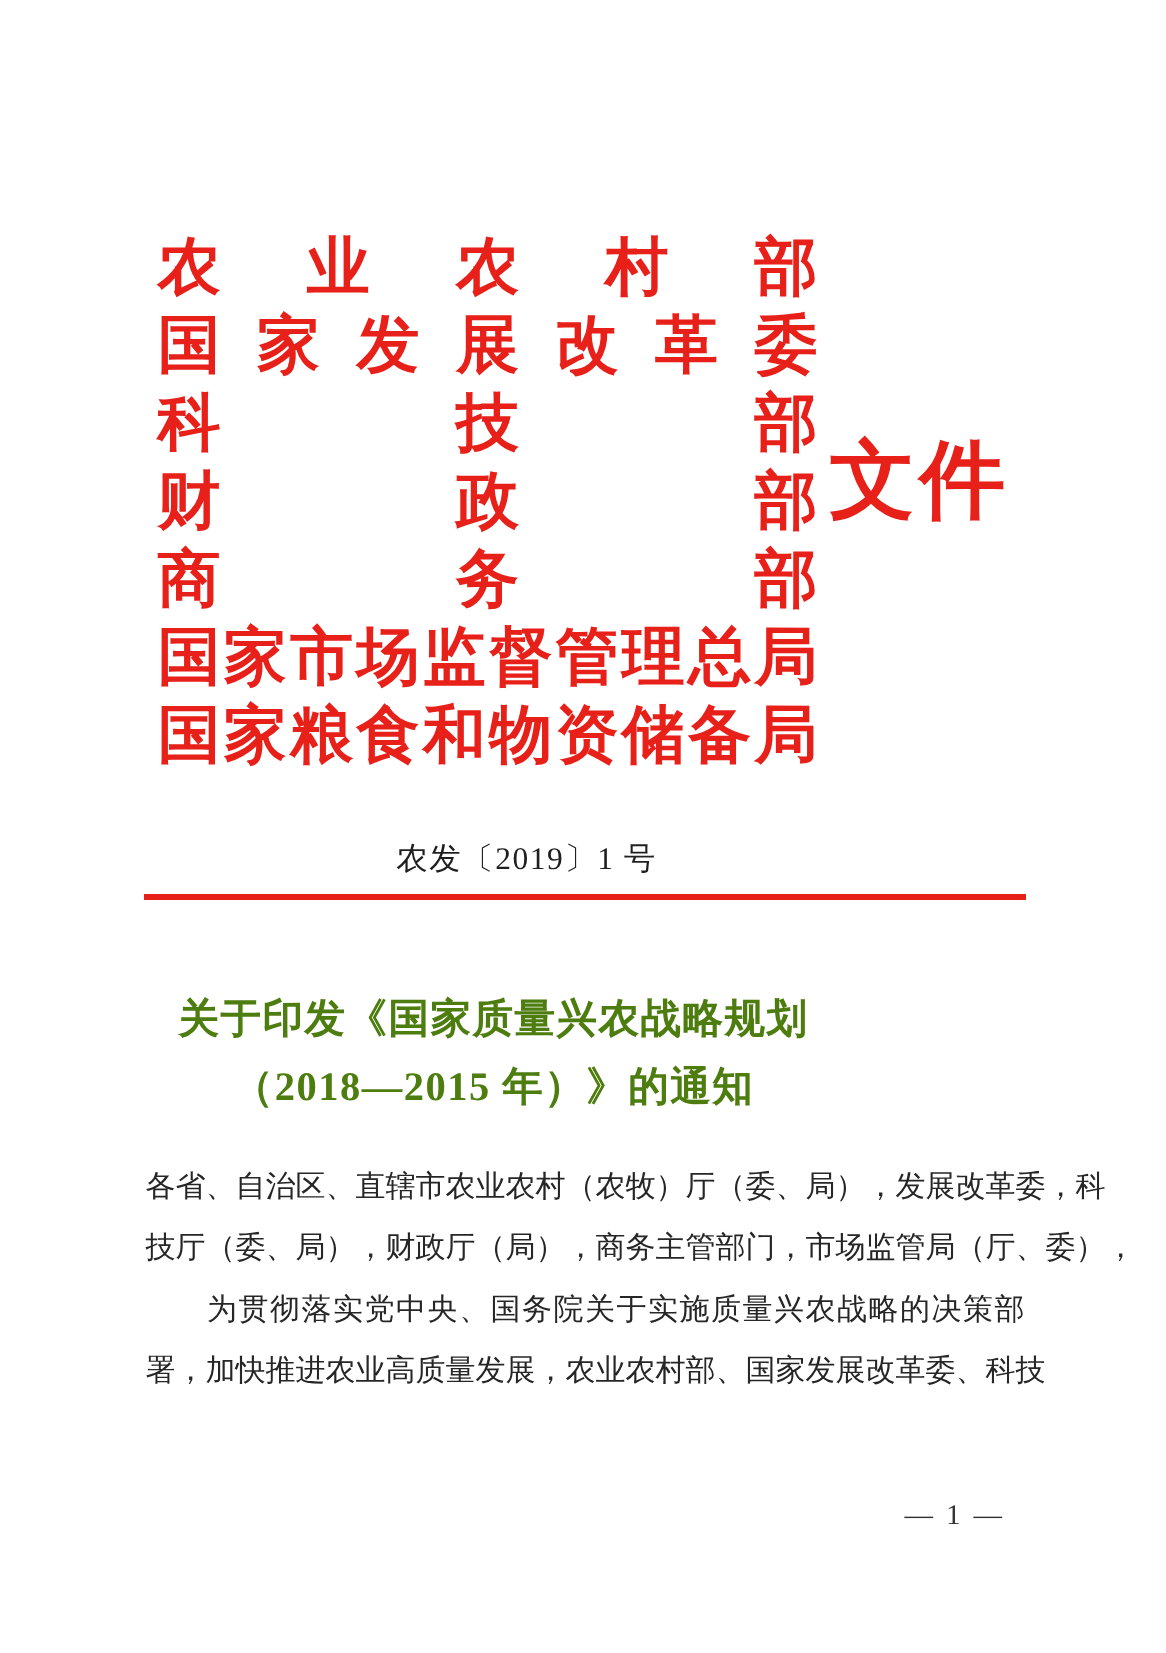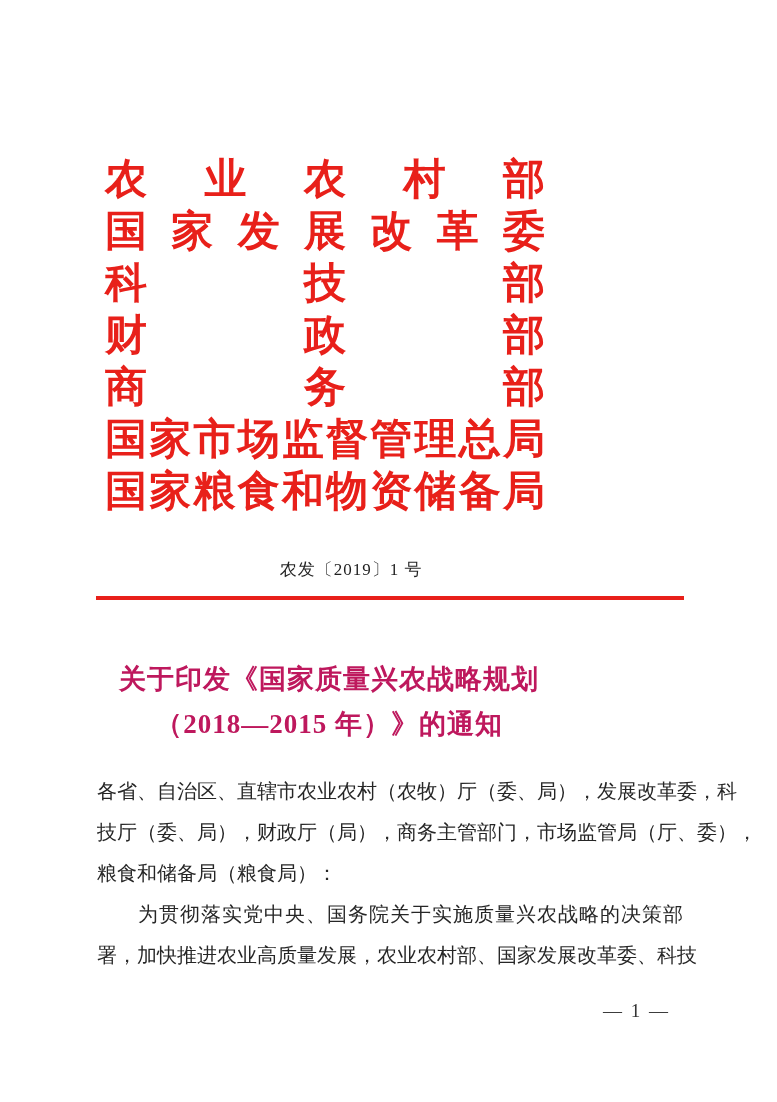--- a/index.html
+++ b/index.html
@@ -41,41 +41,41 @@
     color: var(--accent);
     letter-spacing: 3px;
     white-space: nowrap;
   }
   
   .doc-number {
     position: absolute;
     left: 0; top: 558px;
     width: 702px;
     text-align: center;
-    font-size: 17px;
+    font-size: 21px;
     color: var(--ink);
     letter-spacing: 1px;
   }
   
   .red-line {
     position: absolute;
     left: 96px; top: 596px;
     width: 588px; height: 4px;
     background: var(--accent);
   }
   
   .title {
     position: absolute;
     left: 0; top: 657px;
     width: 658px;
     text-align: center;
     font-size: 27px;
     line-height: 45px;
     font-weight: bold;
-    color: #be185d;
+    color: #4d7c0f;
     letter-spacing: 1px;
   }
   
   .body-block {
     position: absolute;
     left: 97px; top: 771px;
     width: 586px;
     font-size: 20px;
     color: #262626;
   }
@@ -160,20 +160,21 @@
         <span>食</span>
         <span>和</span>
         <span>物</span>
         <span>资</span>
         <span>储</span>
         <span>备</span>
         <span>局</span>
       </div>
   </div>
 
+  <div class="doc-type">文件</div>
 
   <div class="doc-number">农发〔2019〕1 号</div>
 
   <div class="red-line"></div>
 
   <div class="title">
     <div>关于印发《国家质量兴农战略规划</div>
     <div>（2018—2015 年）》的通知</div>
   </div>
 
@@ -241,21 +242,20 @@
           <span>监</span>
           <span>管</span>
           <span>局</span>
           <span>（</span>
           <span>厅</span>
           <span>、</span>
           <span>委</span>
           <span>）</span>
           <span>，</span>
         </div>
-      <div class="body-line">粮食和储备局（粮食局）：</div>
     </div>
     <div>
       <div class="body-line fj indent">
           <span>为</span>
           <span>贯</span>
           <span>彻</span>
           <span>落</span>
           <span>实</span>
           <span>党</span>
           <span>中</span>

